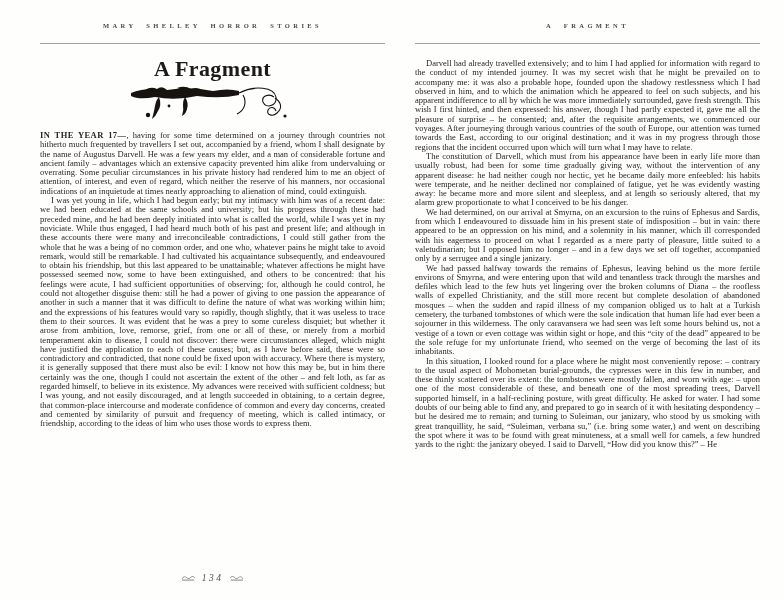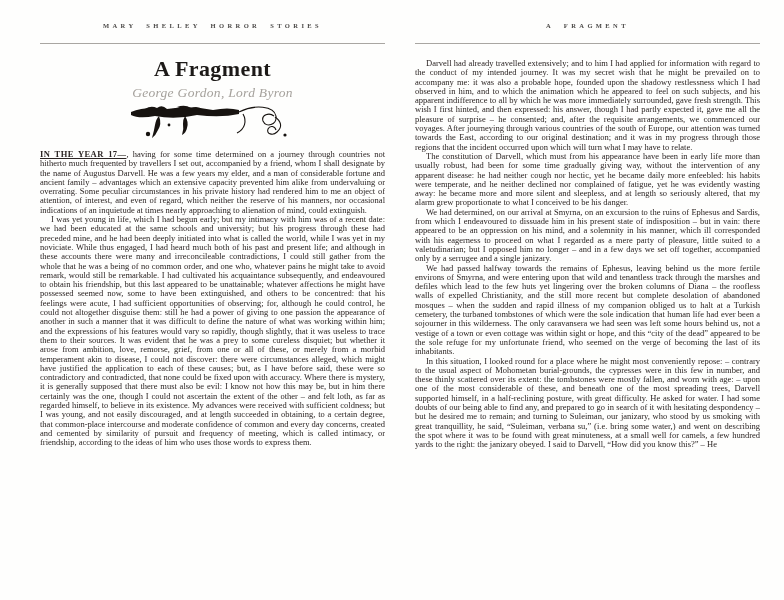--- a/index.html
+++ b/index.html
@@ -49,21 +49,21 @@
   .body-text {
     text-align: justify;
     font-size: 8.5px;
     line-height: 9.3px;
     color: #2b2423;
   }
   .body-left  { margin-top: 7px; }
   .body-right { margin-top: 15px; }
   .body-text p { margin: 0; text-indent: 11px; }
   .body-text p.no-indent { text-indent: 0; }
-  .lead-in { font-weight: bold; letter-spacing: 0.4px; text-decoration: underline; }
+  .lead-in { font-weight: bold; letter-spacing: 0.4px; }
 
   .page-footer {
     position: absolute;
     bottom: 17px;
     left: 0; right: 0;
     display: flex;
     align-items: center;
     justify-content: center;
     gap: 6px;
   }
@@ -77,21 +77,20 @@
 </style>
 </head>
 <body>
 
 <div class="spread">
 
   <div class="page page-left">
     <div class="running-head">MARY SHELLEY HORROR STORIES</div>
 
     <div class="story-title">A Fragment</div>
-    <div class="story-author">George Gordon, Lord Byron</div>
 
     <div class="flourish-wrap">
       <svg width="175" height="40" viewBox="0 0 175 40">
         <g fill="#171310" stroke="none">
           <path d="M6,9 Q20,3 42,6 Q65,2 88,7 Q103,4 114,7 L114,11 Q96,15 72,12 Q50,17 30,13 Q14,16 6,12 Z"></path>
           <path d="M20,6 q6,-4 12,-1 q5,-4 10,1 q-8,4 -22,0 Z"></path>
           <path d="M52,4 q8,-3 14,1 q7,-3 12,2 q-12,3 -26,-3 Z"></path>
           <path d="M34,13 q3,8 -1,14 q-2,5 -6,8 q2,-7 3,-13 q1,-6 4,-9 Z"></path>
           <circle cx="23" cy="31" r="2.2"></circle>
           <circle cx="44" cy="22" r="1.4"></circle>
@@ -104,20 +103,31 @@
           <circle cx="160" cy="32" r="1.6" fill="#171310" stroke="none"></circle>
         </g>
       </svg>
     </div>
 
     <div class="body-text body-left">
       <p class="no-indent"><span class="lead-in">IN THE YEAR 17—</span><span>, having for some time determined on a journey through countries not hitherto much frequented by travellers I set out, accompanied by a friend, whom I shall designate by the name of Augustus Darvell. He was a few years my elder, and a man of considerable fortune and ancient family – advantages which an extensive capacity prevented him alike from undervaluing or overrating. Some peculiar circumstances in his private history had rendered him to me an object of attention, of interest, and even of regard, which neither the reserve of his manners, nor occasional indications of an inquietude at times nearly approaching to alienation of mind, could extinguish.</span></p>
       <p>I was yet young in life, which I had begun early; but my intimacy with him was of a recent date: we had been educated at the same schools and university; but his progress through these had preceded mine, and he had been deeply initiated into what is called the world, while I was yet in my noviciate. While thus engaged, I had heard much both of his past and present life; and although in these accounts there were many and irreconcileable contradictions, I could still gather from the whole that he was a being of no common order, and one who, whatever pains he might take to avoid remark, would still be remarkable. I had cultivated his acquaintance subsequently, and endeavoured to obtain his friendship, but this last appeared to be unattainable; whatever affections he might have possessed seemed now, some to have been extinguished, and others to be concentred: that his feelings were acute, I had sufficient opportunities of observing; for, although he could control, he could not altogether disguise them: still he had a power of giving to one passion the appearance of another in such a manner that it was difficult to define the nature of what was working within him; and the expressions of his features would vary so rapidly, though slightly, that it was useless to trace them to their sources. It was evident that he was a prey to some cureless disquiet; but whether it arose from ambition, love, remorse, grief, from one or all of these, or merely from a morbid temperament akin to disease, I could not discover: there were circumstances alleged, which might have justified the application to each of these causes; but, as I have before said, these were so contradictory and contradicted, that none could be fixed upon with accuracy. Where there is mystery, it is generally supposed that there must also be evil: I know not how this may be, but in him there certainly was the one, though I could not ascertain the extent of the other – and felt loth, as far as regarded himself, to believe in its existence. My advances were received with sufficient coldness; but I was young, and not easily discouraged, and at length succeeded in obtaining, to a certain degree, that common-place intercourse and moderate confidence of common and every day concerns, created and cemented by similarity of pursuit and frequency of meeting, which is called intimacy, or friendship, according to the ideas of him who uses those words to express them.</p>
     </div>
 
+    <div class="page-footer">
+      <svg class="fleuron" width="15" height="8" viewBox="0 0 15 8">
+        <path d="M1,5 Q3,1 6,4 Q8,6 10,3 Q12,1 14,4" fill="none" stroke="#6b6661" stroke-width="1"></path>
+        <rect x="1" y="5.5" width="12" height="1.2" fill="#6b6661"></rect>
+      </svg>
+      <span class="page-number">134</span>
+      <svg class="fleuron" width="15" height="8" viewBox="0 0 15 8">
+        <path d="M14,5 Q12,1 9,4 Q7,6 5,3 Q3,1 1,4" fill="none" stroke="#6b6661" stroke-width="1"></path>
+        <rect x="2" y="5.5" width="12" height="1.2" fill="#6b6661"></rect>
+      </svg>
+    </div>
   </div>
 
   <div class="page page-right">
     <div class="running-head">A FRAGMENT</div>
 
     <div class="body-text body-right">
       <p>Darvell had already travelled extensively; and to him I had applied for information with regard to the conduct of my intended journey. It was my secret wish that he might be prevailed on to accompany me: it was also a probable hope, founded upon the shadowy restlessness which I had observed in him, and to which the animation which he appeared to feel on such subjects, and his apparent indifference to all by which he was more immediately surrounded, gave fresh strength. This wish I first hinted, and then expressed: his answer, though I had partly expected it, gave me all the pleasure of surprise – he consented; and, after the requisite arrangements, we commenced our voyages. After journeying through various countries of the south of Europe, our attention was turned towards the East, according to our original destination; and it was in my progress through those regions that the incident occurred upon which will turn what I may have to relate.</p>
       <p>The constitution of Darvell, which must from his appearance have been in early life more than usually robust, had been for some time gradually giving way, without the intervention of any apparent disease: he had neither cough nor hectic, yet he became daily more enfeebled: his habits were temperate, and he neither declined nor complained of fatigue, yet he was evidently wasting away: he became more and more silent and sleepless, and at length so seriously altered, that my alarm grew proportionate to what I conceived to be his danger.</p>
       <p>We had determined, on our arrival at Smyrna, on an excursion to the ruins of Ephesus and Sardis, from which I endeavoured to dissuade him in his present state of indisposition – but in vain: there appeared to be an oppression on his mind, and a solemnity in his manner, which ill corresponded with his eagerness to proceed on what I regarded as a mere party of pleasure, little suited to a valetudinarian; but I opposed him no longer – and in a few days we set off together, accompanied only by a serrugee and a single janizary.</p>
       <p>We had passed halfway towards the remains of Ephesus, leaving behind us the more fertile environs of Smyrna, and were entering upon that wild and tenantless track through the marshes and defiles which lead to the few huts yet lingering over the broken columns of Diana – the roofless walls of expelled Christianity, and the still more recent but complete desolation of abandoned mosques – when the sudden and rapid illness of my companion obliged us to halt at a Turkish cemetery, the turbaned tombstones of which were the sole indication that human life had ever been a sojourner in this wilderness. The only caravansera we had seen was left some hours behind us, not a vestige of a town or even cottage was within sight or hope, and this “city of the dead” appeared to be the sole refuge for my unfortunate friend, who seemed on the verge of becoming the last of its inhabitants.</p>

